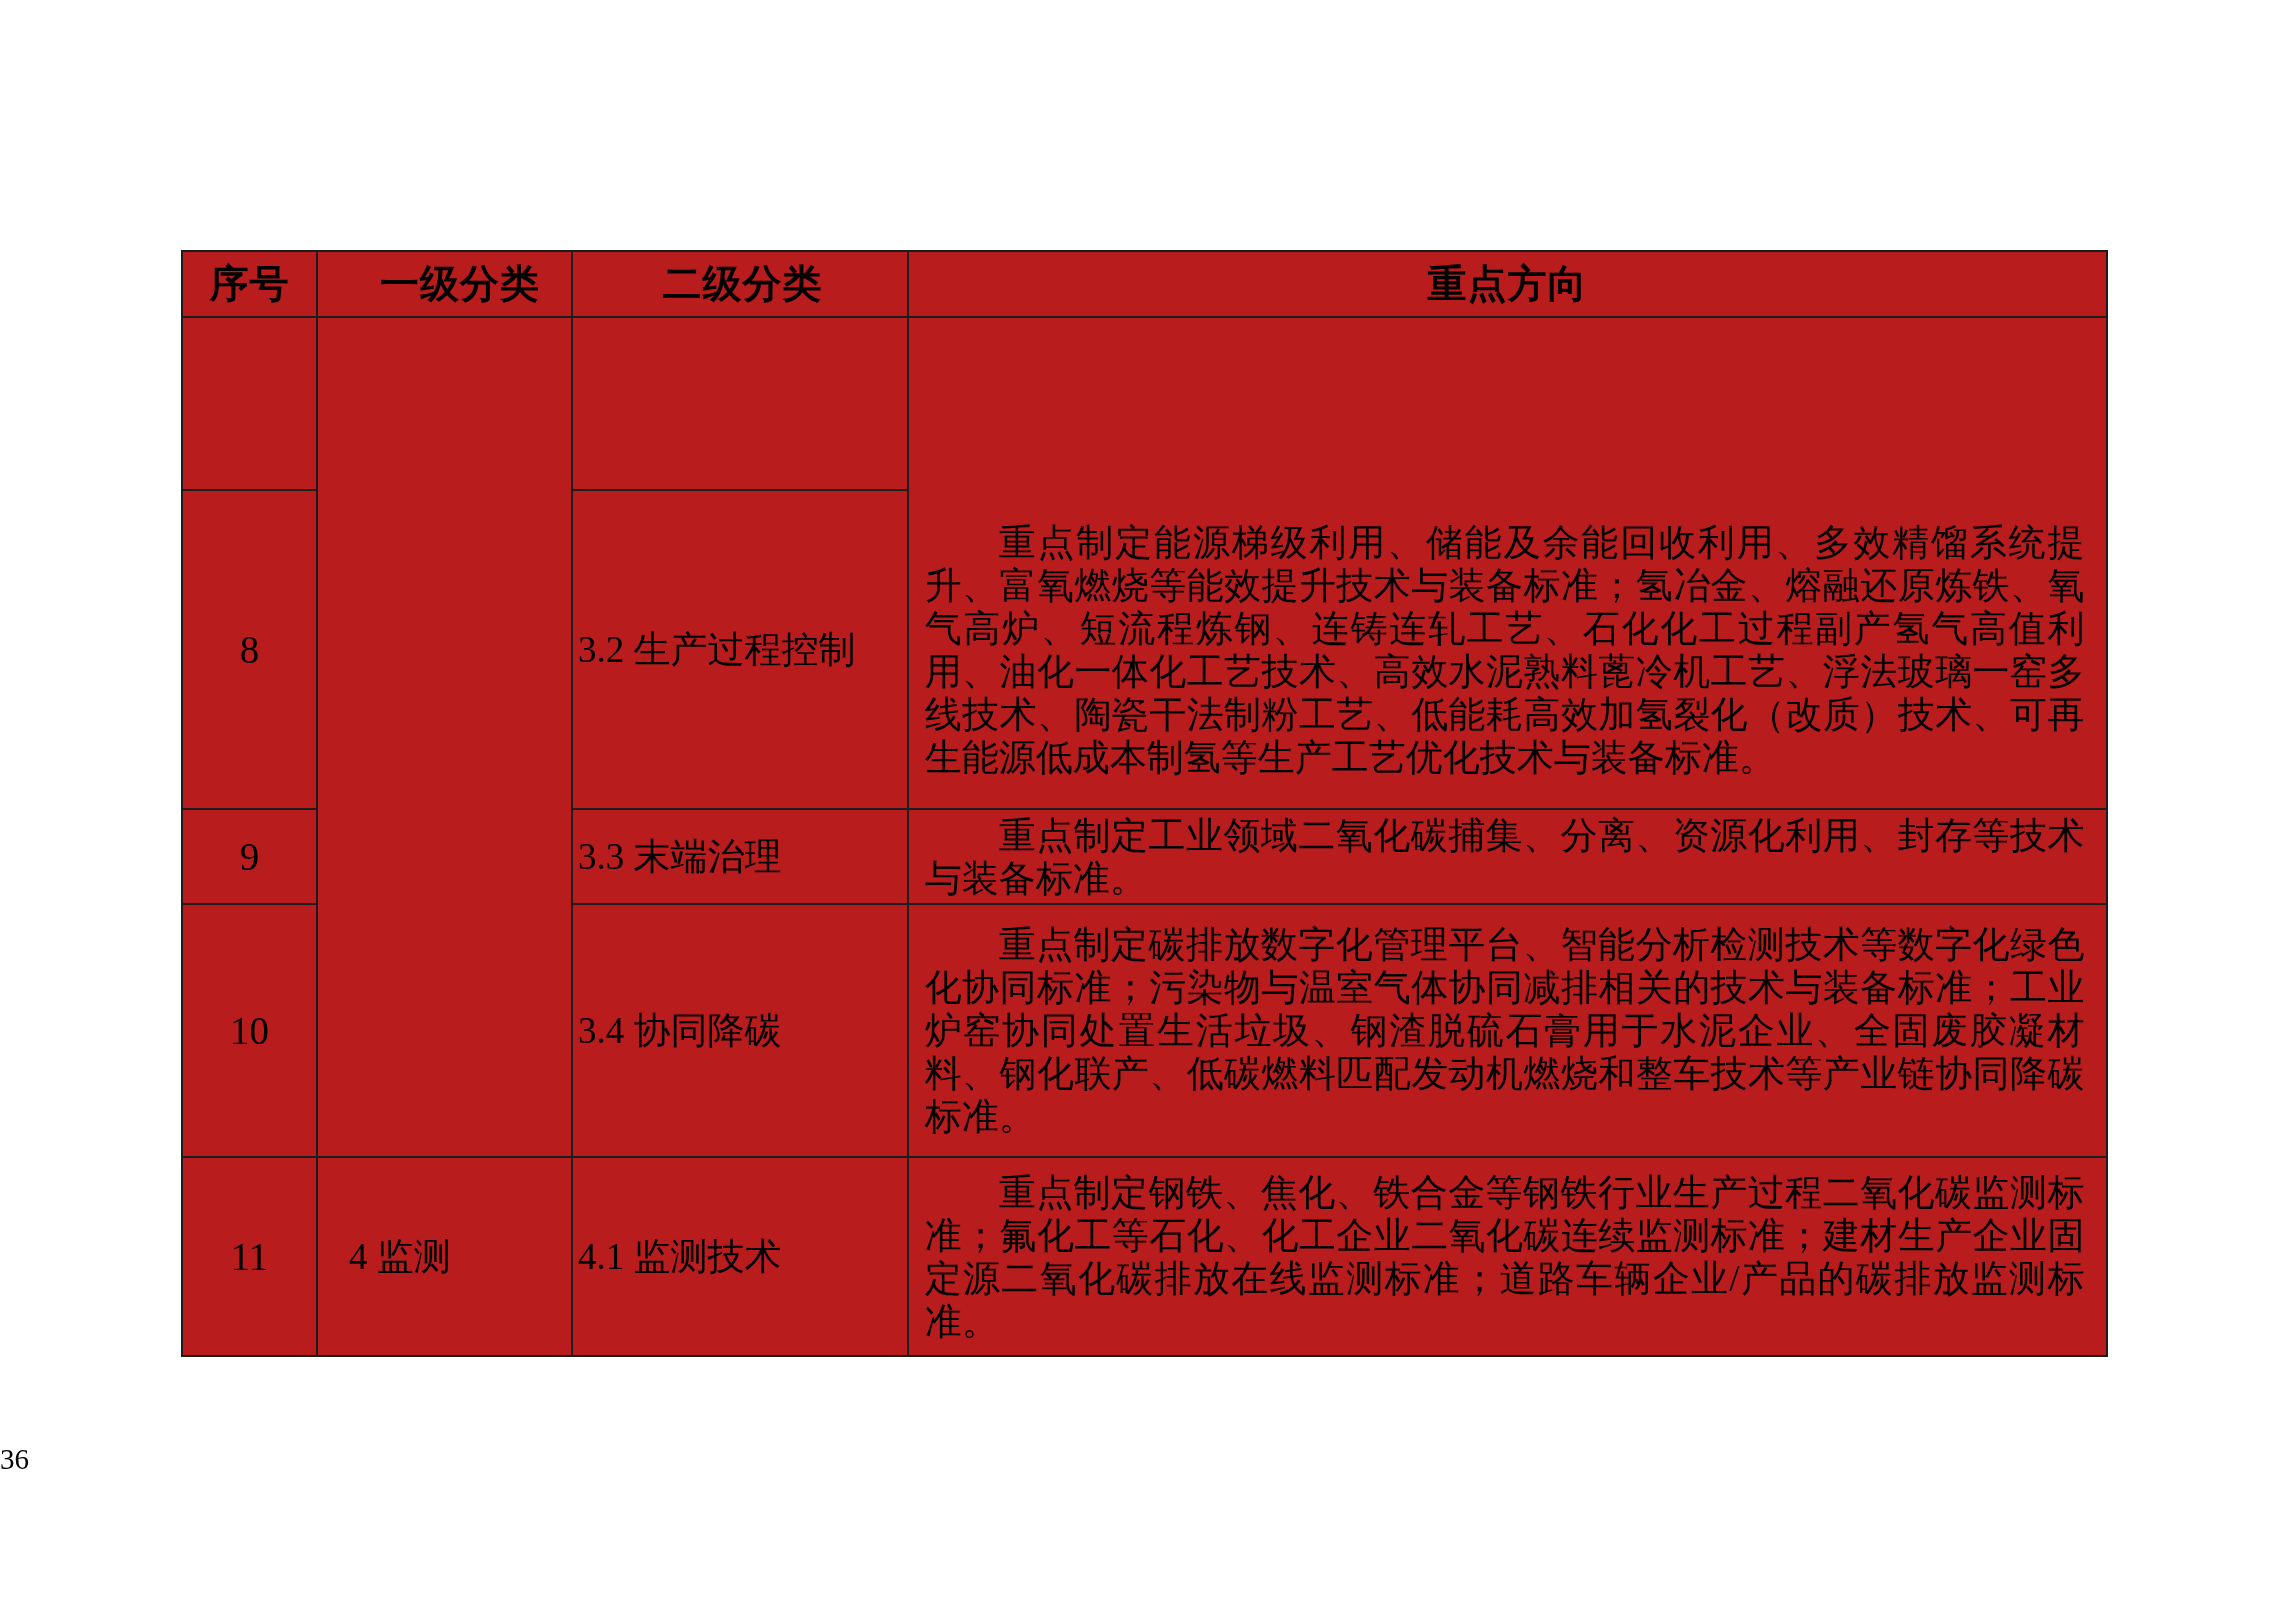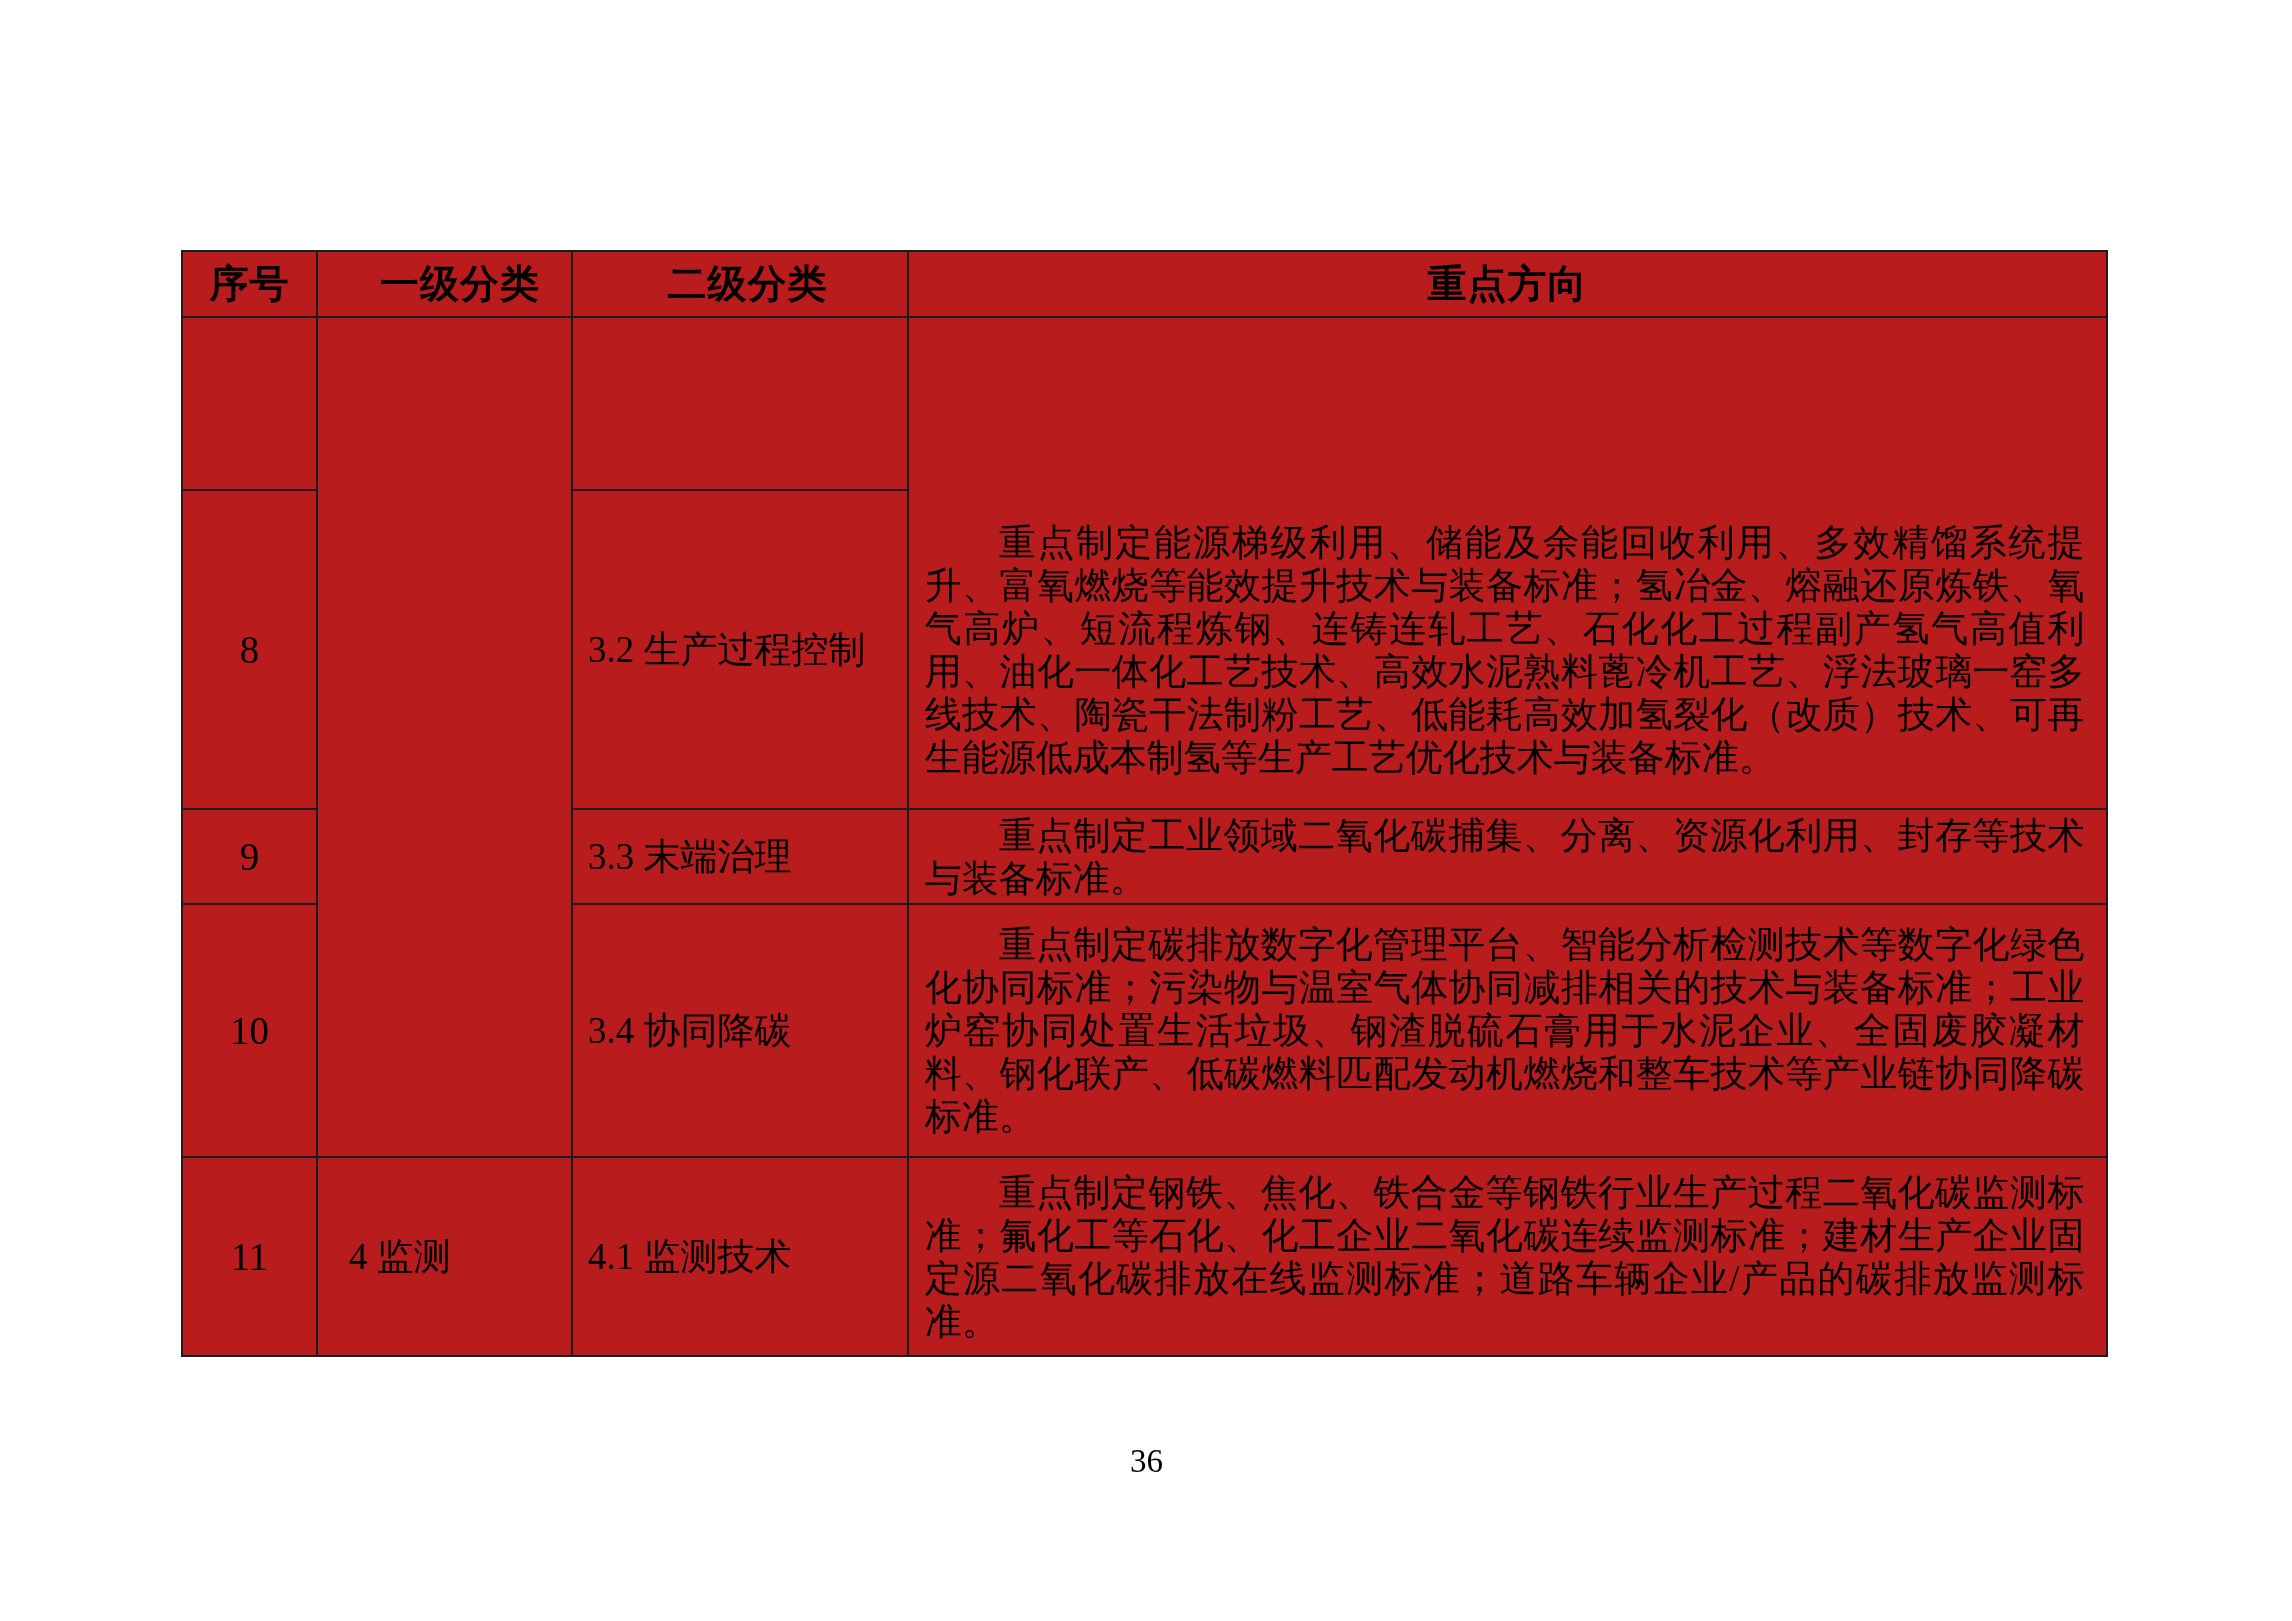--- a/index.html
+++ b/index.html
@@ -27,21 +27,21 @@
     box-sizing:border-box;
     border-right:2px solid #1c1c1c;
     border-bottom:2px solid #1c1c1c;
     display:flex;
     flex-direction:column;
     justify-content:center;
     overflow:hidden;
   }
   .c-num{grid-column:1;align-items:center;font-size:39px;}
   .c-l1{grid-column:2;padding-left:31px;font-size:37px;}
-  .c-l2{grid-column:3;padding-left:15px;font-size:37px;}
+  .c-l2{grid-column:3;padding-left:5px;font-size:37px;}
   .c-focus{grid-column:4;border-right:none;padding:0 21.6px 0 15.7px;}
   .last-row{border-bottom:none;}
   .span4{grid-row:span 4;}
 
   .head{
     font-family:"Liberation Sans","DejaVu Sans",sans-serif;
     font-weight:bold;
     font-size:39px;
     align-items:center;
     justify-content:center;
@@ -56,22 +56,22 @@
     text-align:justify;
     text-align-last:left;
     word-break:break-all;
   }
   .p-indent{text-indent:2em;}
 
   .page-num{
     position:absolute;
     left:0;right:0;
     top:1443px;
-    text-align:center;
-    font-size:33px;
+    text-align:left;
+    font-size:29px;
     font-family:"Liberation Serif","DejaVu Serif",serif;
   }
 </style>
 </head>
 <body>
 
 <div class="page">
 
   <div class="doc-table">
 

